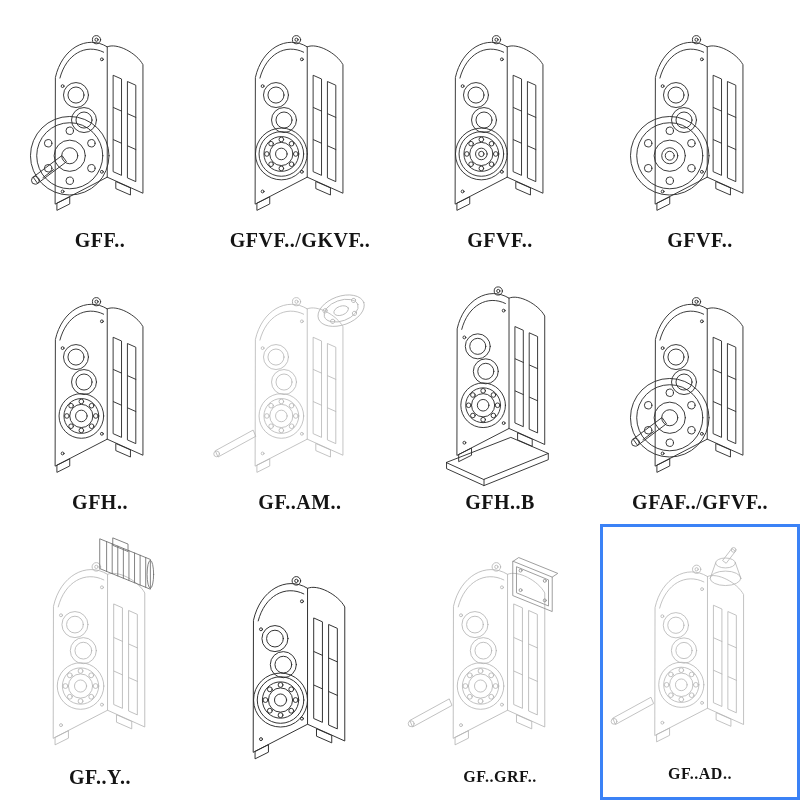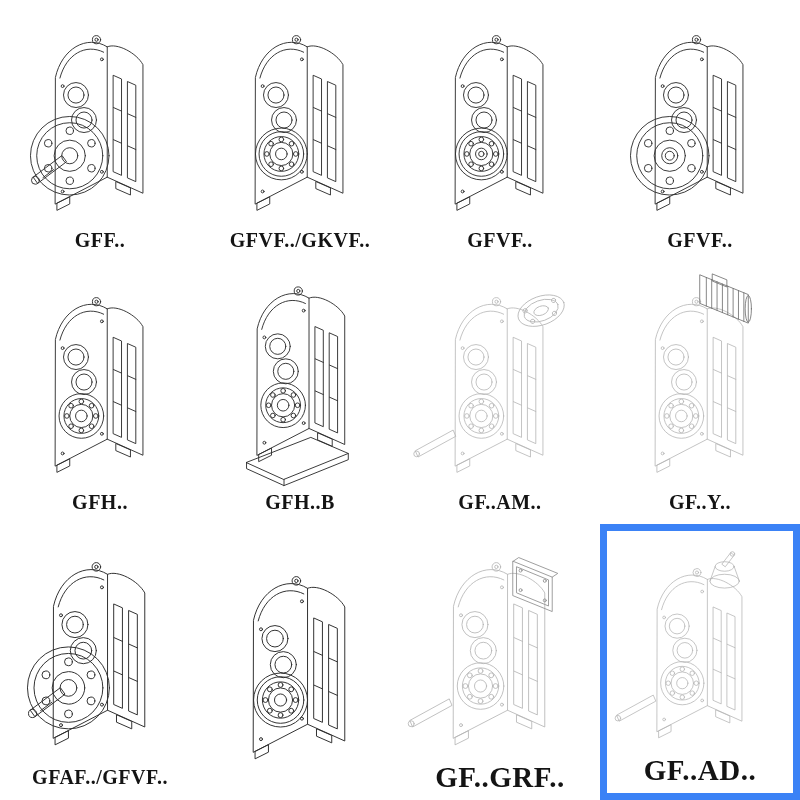--- a/index.html
+++ b/index.html
@@ -3,27 +3,27 @@
 <meta charset="utf-8">
 <style>
   * { margin:0; padding:0; box-sizing:border-box; }
   html,body { width:800px; height:800px; background:#ffffff; overflow:hidden;
               font-family:"Liberation Serif", serif; }
   .grid { display:grid; width:764px; height:800px;
           grid-template-columns:repeat(4,200px);
           grid-template-rows:262px 262px 276px; }
   .cell { display:flex; flex-direction:column; align-items:center;
           justify-content:flex-end; padding:4px 2px 8px; }
-  .cell-12 { border:7px solid #3b82f6; }
+  .cell-12 { border:3px solid #3b82f6; }
   .art { flex:1 1 auto; width:100%; min-height:0; display:flex;
          align-items:center; justify-content:center; }
   .art svg { width:95%; height:100%; }
   .lbl { height:28px; line-height:26px; font-weight:bold; font-size:20px;
          letter-spacing:.5px; color:#141414; text-align:center; white-space:nowrap; }
-  .cell-11 .lbl, .cell-12 .lbl { font-size:29px; }
+  .cell-11 .lbl, .cell-12 .lbl { font-size:16px; }
   svg.dark  { stroke:#2e2e2e; stroke-width:1.05; fill:none; stroke-linejoin:round; stroke-linecap:round; }
   svg.light { stroke:#b5b5b5; stroke-width:0.9;  fill:none; stroke-linejoin:round; stroke-linecap:round; }
   .motor-g { stroke:#6a6a6a; }
   .grf-g   { stroke:#8c8c8c; }
 </style>
 </head>
 <body>
 
 <svg width="0" height="0" style="position:absolute" aria-hidden="true">
   <defs>
@@ -199,85 +199,85 @@
         <use href="#g-housing"></use>
           <use href="#g-bosses"></use>
         <g transform="translate(79,168)">
             <use href="#g-bearing"></use>
           </g>
       </svg>
     </div>
     <figcaption class="lbl">GFH..</figcaption>
   </figure>
 
+  <figure class="cell cell-7">
+    <div class="art">
+      <svg class="light" viewBox="0 0 200 250">
+        <use href="#g-housing"></use>
+          <use href="#g-bosses"></use>
+        <g transform="translate(79,168)">
+            <use href="#g-bearing"></use>
+          </g>
+        <g transform="translate(52,186)">
+            <use href="#g-lshaft"></use>
+          </g>
+        <g transform="translate(146,50) rotate(-20)">
+            <use href="#g-fplate"></use>
+          </g>
+      </svg>
+    </div>
+    <figcaption class="lbl">GF..AM..</figcaption>
+  </figure>
+
   <figure class="cell cell-6">
     <div class="art">
       <svg class="dark" viewBox="0 0 200 250">
         <g transform="translate(2,-12)">
           <use href="#g-housing"></use>
             <use href="#g-bosses"></use>
           <g transform="translate(79,168)">
               <use href="#g-bearing"></use>
             </g>
         </g>
         <use href="#g-base"></use>
       </svg>
     </div>
     <figcaption class="lbl">GFH..B</figcaption>
   </figure>
 
-  <figure class="cell cell-7">
-    <div class="art">
-      <svg class="light" viewBox="0 0 200 250">
-        <use href="#g-housing"></use>
-          <use href="#g-bosses"></use>
-        <g transform="translate(79,168)">
-            <use href="#g-bearing"></use>
-          </g>
-        <g transform="translate(52,186)">
-            <use href="#g-lshaft"></use>
-          </g>
-        <g transform="translate(146,50) rotate(-20)">
-            <use href="#g-fplate"></use>
-          </g>
-      </svg>
-    </div>
-    <figcaption class="lbl">GF..AM..</figcaption>
-  </figure>
-
-  <figure class="cell cell-8">
-    <div class="art">
-      <svg class="light" viewBox="0 0 200 250">
-        <use href="#g-housing"></use>
-          <use href="#g-bosses"></use>
-        <g transform="translate(79,168)">
-            <use href="#g-bearing"></use>
-          </g>
-        <g class="motor-g" transform="translate(100,10)">
-            <use href="#g-motor"></use>
-          </g>
-      </svg>
-    </div>
-    <figcaption class="lbl">GF..Y..</figcaption>
-  </figure>
-
   <figure class="cell cell-9">
     <div class="art">
       <svg class="dark" viewBox="0 0 200 250">
         <use href="#g-housing"></use>
           <use href="#g-bosses"></use>
         <g transform="translate(66,170)">
             <use href="#g-flange"></use>
             <use href="#g-shaft"></use>
           </g>
       </svg>
     </div>
     <figcaption class="lbl">GFAF../GFVF..</figcaption>
   </figure>
 
+  <figure class="cell cell-8">
+    <div class="art">
+      <svg class="light" viewBox="0 0 200 250">
+        <use href="#g-housing"></use>
+          <use href="#g-bosses"></use>
+        <g transform="translate(79,168)">
+            <use href="#g-bearing"></use>
+          </g>
+        <g class="motor-g" transform="translate(100,10)">
+            <use href="#g-motor"></use>
+          </g>
+      </svg>
+    </div>
+    <figcaption class="lbl">GF..Y..</figcaption>
+  </figure>
+
   <figure class="cell cell-10">
     <div class="art">
       <svg class="dark" viewBox="0 0 200 250">
         <use href="#g-housing"></use>
           <use href="#g-bosses"></use>
         <g transform="translate(79,168)">
             <use href="#g-bearing"></use>
             <circle r="29"></circle>
           </g>
       </svg>

